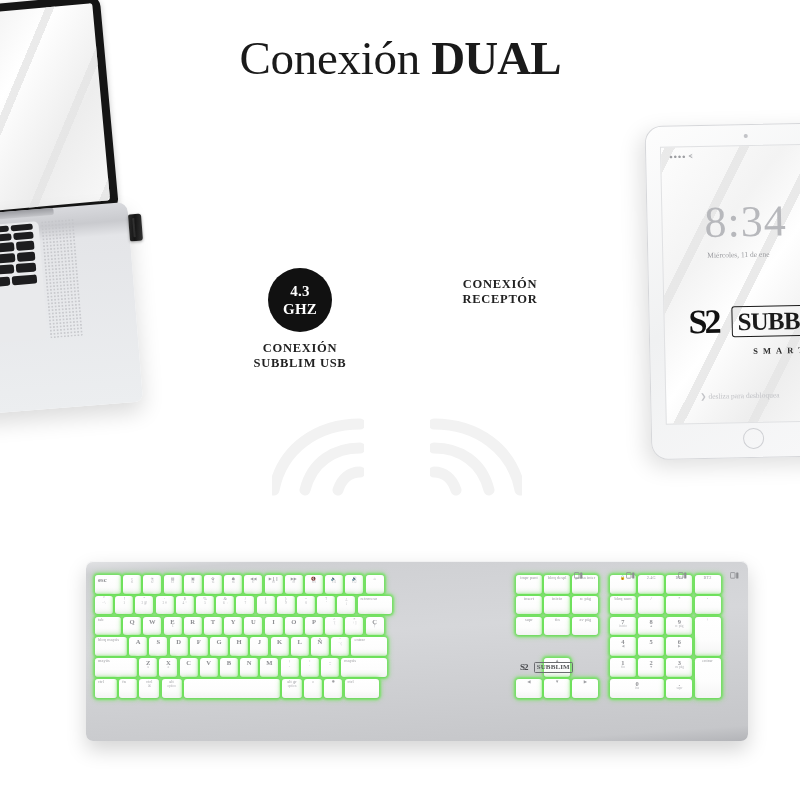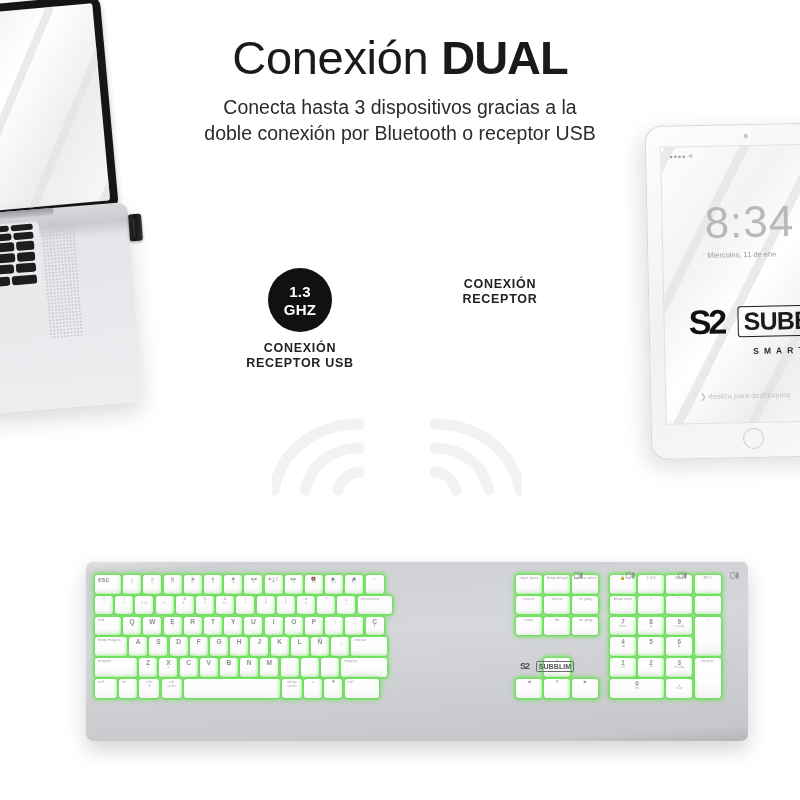--- a/index.html
+++ b/index.html
@@ -3,21 +3,21 @@
 <meta charset="utf-8">
 <style>
   html,body{margin:0;padding:0;}
   body{
     width:800px;height:800px;
     background:#ffffff;
     font-family:"Liberation Sans", sans-serif;
     overflow:hidden;
     position:relative;
   }
-  .stage{position:absolute;left:0;top:0;width:800px;height:800px;overflow:hidden;background:#fff;}
+  .stage{position:absolute;left:0;top:0;width:800px;height:800px;overflow:hidden;background:#fff;font-family:Liberation Serif, serif;}
 
   
   .headline{
     position:absolute;left:0;top:30px;width:800px;text-align:center;
     font-size:47px;line-height:56px;color:#1a1a1a;font-weight:300;
     letter-spacing:-0.3px;white-space:nowrap;
   }
   .headline .bold{font-weight:700;letter-spacing:-1px;}
   .subhead{
     position:absolute;left:0;top:94px;width:800px;text-align:center;
@@ -227,37 +227,33 @@
         <path d="M4 6 C46 6 82 30 90 72" stroke-width="11"></path>
         <path d="M4 30 C30 30 52 44 59 72" stroke-width="11"></path>
         <path d="M4 54 C14 54 22 60 26 72" stroke-width="11"></path>
       </g>
     </svg>
   </div>
 
   <div class="headline">
     <span>Conexión </span><span class="bold">DUAL</span>
   </div>
-  <div class="subhead">
-    <div>Conecta hasta 3 dispositivos gracias a la</div>
-    <div>doble conexión por Bluetooth o receptor USB</div>
-  </div>
 
   <div class="badges">
 
     <div class="badge usb">
       <div class="circle">
         <div class="c24">
-          <span>1.3</span>
+          <span>4.3</span>
           <span class="g">GHZ</span>
         </div>
       </div>
       <div class="cap">
         <div>CONEXIÓN</div>
-        <div>RECEPTOR USB</div>
+        <div>SUBBLIM USB</div>
       </div>
     </div>
 
     <div class="badge bt">
       <div class="cap">
         <div>CONEXIÓN</div>
         <div>RECEPTOR</div>
       </div>
     </div>
   </div>

